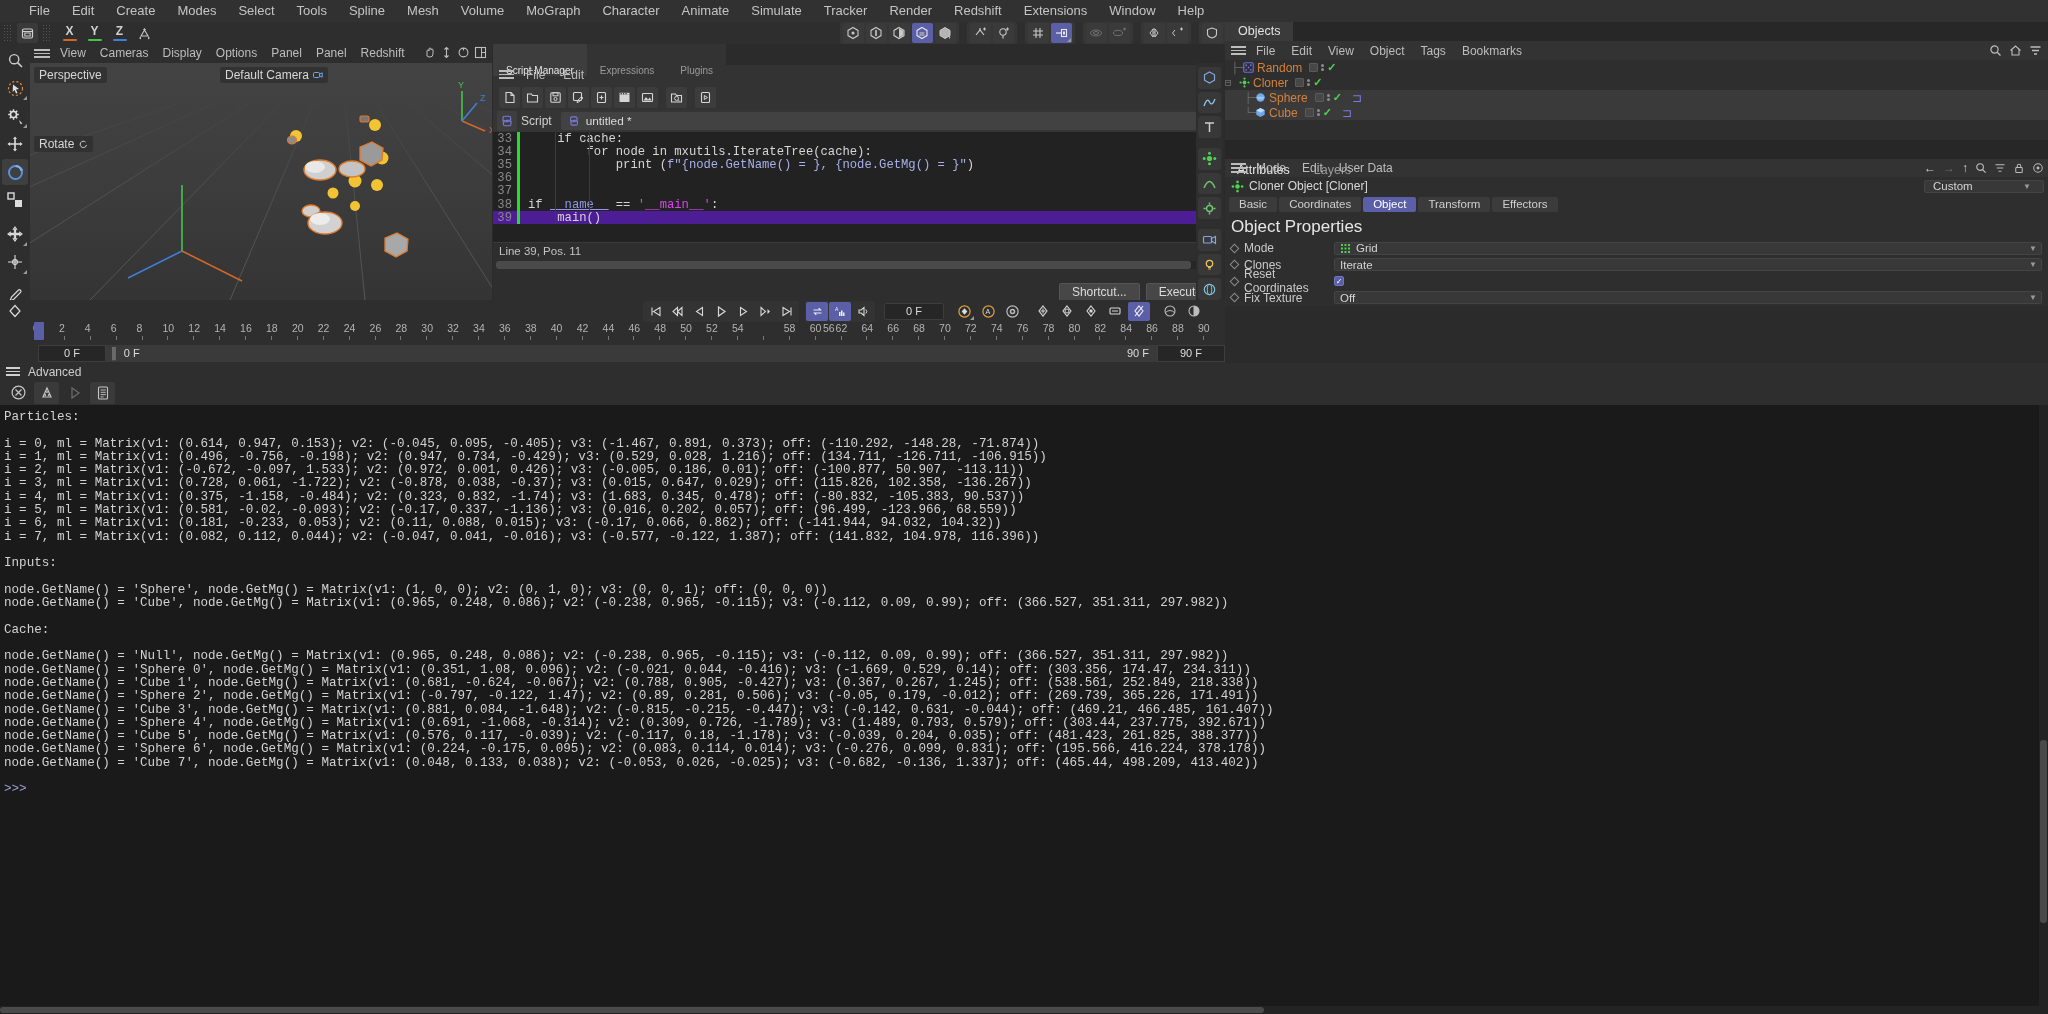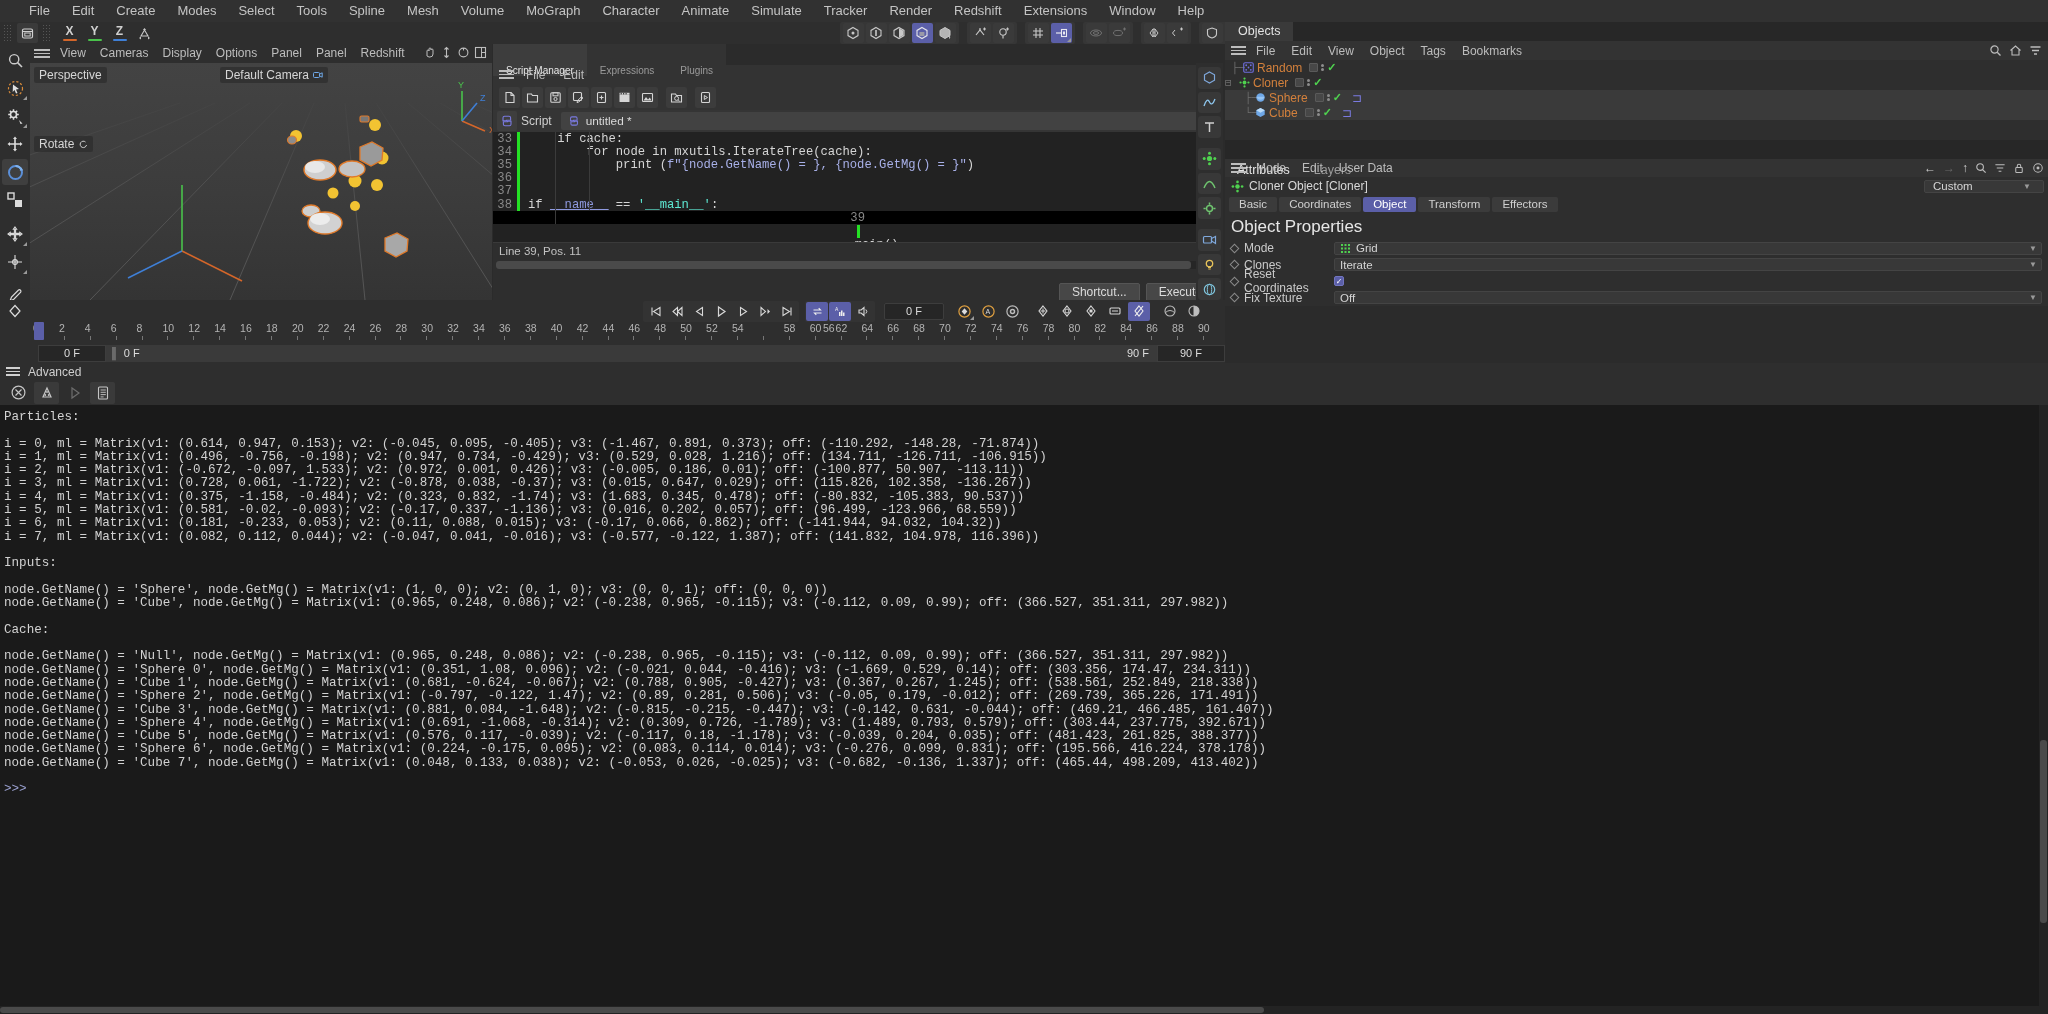--- a/index.html
+++ b/index.html
@@ -76,26 +76,26 @@
   .sm-ibtn { width:21px;height:21px;border-radius:2px;background:#3c3c3c;
     display:flex;align-items:center;justify-content:center;}
   .sm-script-row { height:22px; background:#353535; display:flex; align-items:center; padding-left:4px; }
   .sm-script-btn { width:20px;height:20px;border-radius:2px;background:#3e3e3e;
     display:flex;align-items:center;justify-content:center; margin-right:4px;}
   .sm-file-chip { flex:1; height:18px; background:#424242; border-radius:2px;
     display:flex;align-items:center; padding-left:7px; gap:6px; margin-right:3px;}
   .code { position:relative; height:110px; background:#222222; overflow:hidden;
     font-family:"Liberation Mono", monospace; font-size:12.2px; }
   .cl { display:flex; height:13.2px; align-items:center; }
-  .cl.hl { background:#000000;flex-direction:column; }
+  .cl.hl { background:#4c1d95; }
   .gut { width:24px; text-align:right; padding-right:5px; color:#888; flex:none; }
   .grnbar { width:3px; background:#24e024; height:13.2px; flex:none; }
   .ctext { padding-left:8px; white-space:pre; color:#d6d6d6; }
   .fstr { color:#a8b0e8; }
-  .str { color:#5eead4; }
+  .str { color:#d946ef; }
   .dunder { color:#8f9ae0; text-decoration:underline; }
   .indentline { position:absolute; top:0; bottom:0; width:1px; background:#3b3b3b; }
   .sm-status { height:17px; background:#2e2e2e; display:flex; align-items:center;
     padding-left:6px; font-size:11.5px; color:#c2c2c2; border-top:1px solid #3a3a3a;}
   .sm-btnrow { height:28px; display:flex; align-items:center; justify-content:flex-end;
     padding-right:8px; gap:6px; }
   .sm-btn { height:19px; min-width:68px; padding:0 12px; background:#474747;
     border:1px solid #555; border-radius:2px; font-size:12px; color:#dcdcdc;
     display:flex; align-items:center; justify-content:center; }
 

